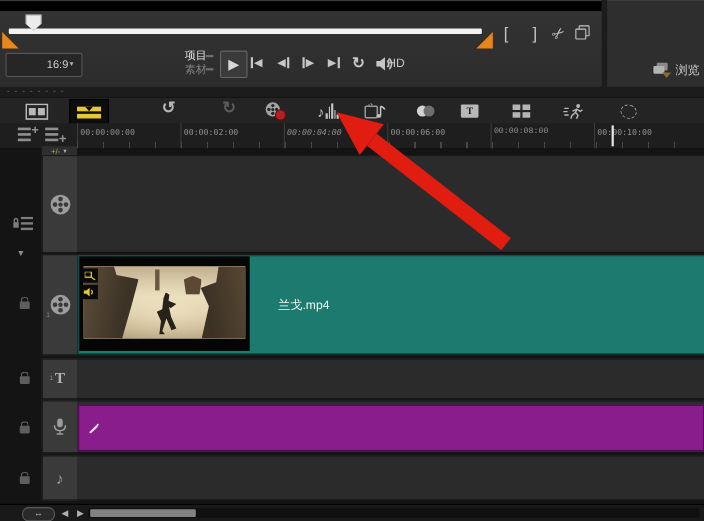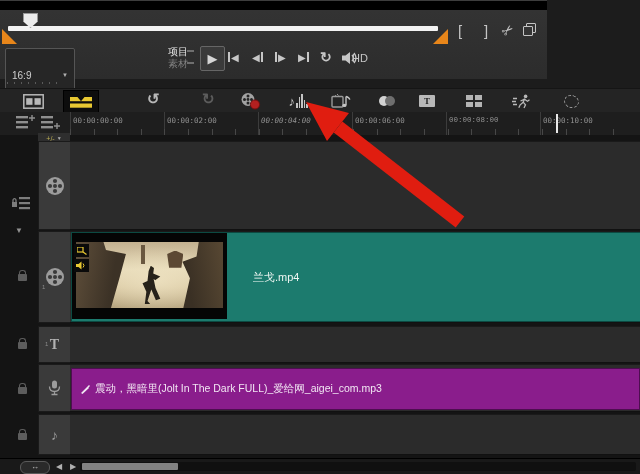--- a/index.html
+++ b/index.html
@@ -14,21 +14,21 @@
   #trimbar{left:8px;top:25px;width:430px;height:5px;background:#f2f2f2;border-radius:1px;}
   .trim-tri{width:0;height:0;border-style:solid;}
   #trim-left{left:2px;top:28px;border-width:0 0 15px 15px;border-color:transparent transparent #e8861a transparent;transform:scaleX(-1);}
   #trim-right{left:433px;top:28px;border-width:0 0 15px 15px;border-color:transparent transparent #e8861a transparent;}
   #playhead{left:23px;top:12px;width:13px;height:13px;background:#ececec;
             clip-path:polygon(0 0,100% 0,100% 55%,50% 100%,0 55%);border:1px solid #999;}
   .mark-ic{color:#c4c4c4;font-size:15px;line-height:15px;}
   #copy-ic{width:13px;height:13px;}
   #copy-ic .sq{position:absolute;width:8px;height:8px;border:1.5px solid #c4c4c4;border-radius:1px;background:#343434;}
   
-  #aspect{left:5px;top:47px;width:56px;height:20px;background:#262626;border:1px solid #555;border-radius:2px;color:#cfcfcf;font-size:10px;display:flex;align-items:center;padding:16px 6px;justify-content:space-between;}
+  #aspect{left:5px;top:47px;width:56px;height:20px;background:#262626;border:1px solid #555;border-radius:2px;color:#cfcfcf;font-size:10px;display:flex;align-items:center;padding:0 6px;justify-content:flex-end;}
   .caret{font-size:6px;color:#b0b0b0;}
   .modelab{font-size:10px;line-height:11px;}
   .dash{width:7px;height:2px;background:#6f6f6f;}
   #play-btn{left:200px;top:45px;width:23px;height:23px;background:#3a3a3a;border:1px solid #666;border-radius:2px;color:#d6d6d6;display:flex;align-items:center;justify-content:center;font-size:13px;}
   .tbtn{display:flex;align-items:center;gap:1px;color:#c6c6c6;font-size:10px;height:12px;}
   .vbar{width:2px;height:10px;background:#c6c6c6;}
   .glyph{color:#c6c6c6;}
   #timebox{left:456px;top:47px;width:72px;height:19px;background:#141414;border:1px solid #5a5a5a;border-radius:9px;display:flex;align-items:center;}
   #timebox .tc{color:#ececec;font-size:11px;letter-spacing:.3px;padding-left:7px;flex:1;}
   .tri-up{width:0;height:0;border-left:3.5px solid transparent;border-right:3.5px solid transparent;border-bottom:4.5px solid #cfcfcf;}
@@ -143,20 +143,30 @@
     <span class="abs glyph" style="left:320px;top:48px;font-size:14px;font-weight:bold;">↻</span>
     <svg class="abs" style="left:342px;top:50px;" width="17" height="14" viewBox="0 0 17 14">
       <polygon points="0,4.5 3.5,4.5 8,1 8,13 3.5,9.5 0,9.5" fill="#c6c6c6"></polygon>
       <path d="M10,4 Q12.5,7 10,10" stroke="#c6c6c6" stroke-width="1.3" fill="none"></path>
       <path d="M12,2 Q16,7 12,12" stroke="#c6c6c6" stroke-width="1.3" fill="none"></path>
     </svg>
     <span class="abs glyph" style="left:352px;top:51px;font-size:11px;font-weight:normal;">HD</span>
 
   </div>
 
+  <div id="libpanel" class="abs">
+    <div id="browse" class="abs">
+      <span style="position:relative;width:16px;height:14px;display:inline-block;">
+        <span class="brw-back"></span>
+          <span class="brw-front"></span>
+          <span class="brw-car"></span>
+      </span>
+      <span>浏览</span>
+    </div>
+  </div>
   <div id="grip" class="abs"></div>
 
   <div id="toolbar" class="abs">
     <div class="tool" style="left:18px;">
       <svg width="21" height="15" viewBox="0 0 21 15">
         <rect x="0.8" y="0.8" width="19.4" height="13.4" fill="none" stroke="#b8b8b8" stroke-width="1.5"></rect>
         <rect x="3.2" y="4.2" width="6.3" height="6.6" fill="#b8b8b8"></rect>
         <rect x="11.5" y="4.2" width="6.3" height="6.6" fill="#b8b8b8"></rect>
       </svg>
     </div>
@@ -348,21 +358,20 @@
             </svg>
         </div>
       </div>
       <span class="cliplabel" style="left:181px;top:37px;">兰戈.mp4</span>
     </div>
 
     <div id="clip-audio" class="abs">
       <svg width="10" height="10" viewBox="0 0 10 10">
         <path d="M1,9 L7.5,2.5 L9,4 L2.5,10 Z M7.5,2.5 l1.5,-1.5 1,1 -1.5,1.5" fill="#f0e8f2"></path>
       </svg>
-      <span class="cliplabel">震动，黑暗里(Jolt In The Dark FULL)_爱给网_aigei_com.mp3</span>
     </div>
   </div>
 
   <div id="bottombar" class="abs">
     <div id="fitbtn" class="abs">↔</div>
     <span class="abs scrollarrow" style="left:56px;">◀</span>
     <span class="abs scrollarrow" style="left:70px;">▶</span>
     <div id="hscroll" class="abs">
       <div id="hthumb"></div>
     </div>

